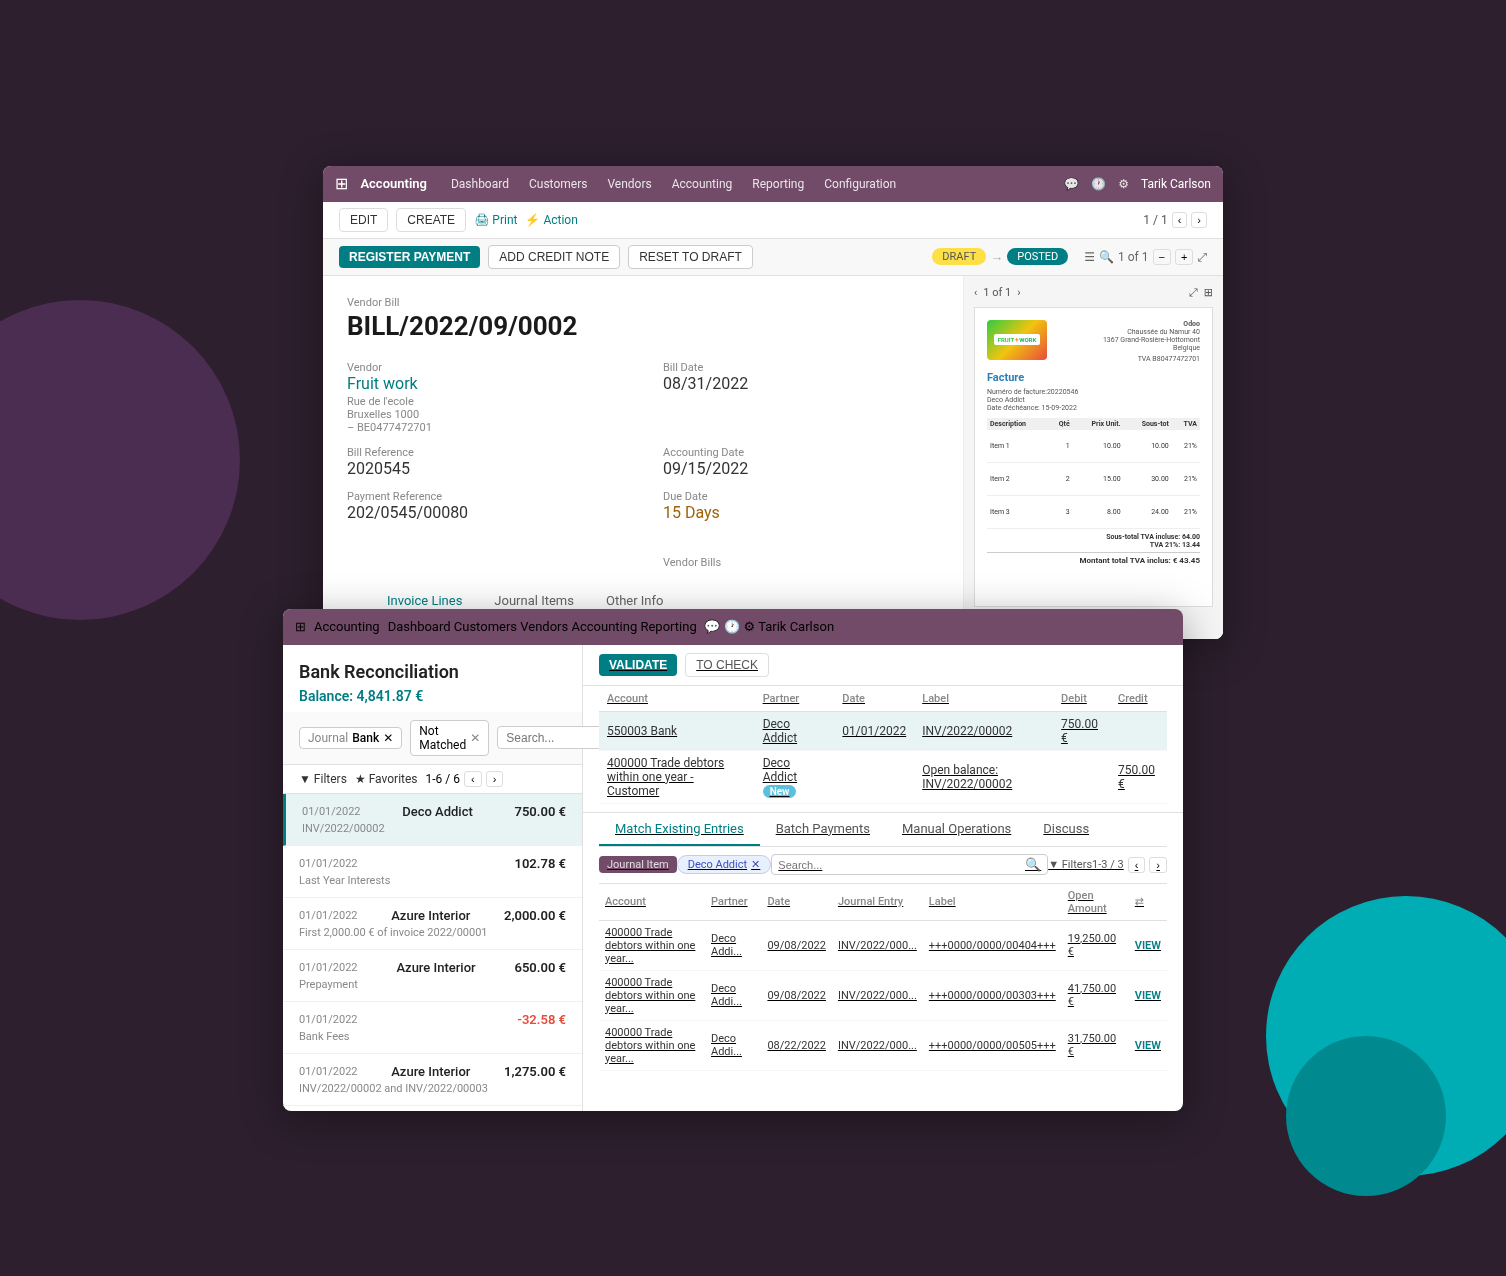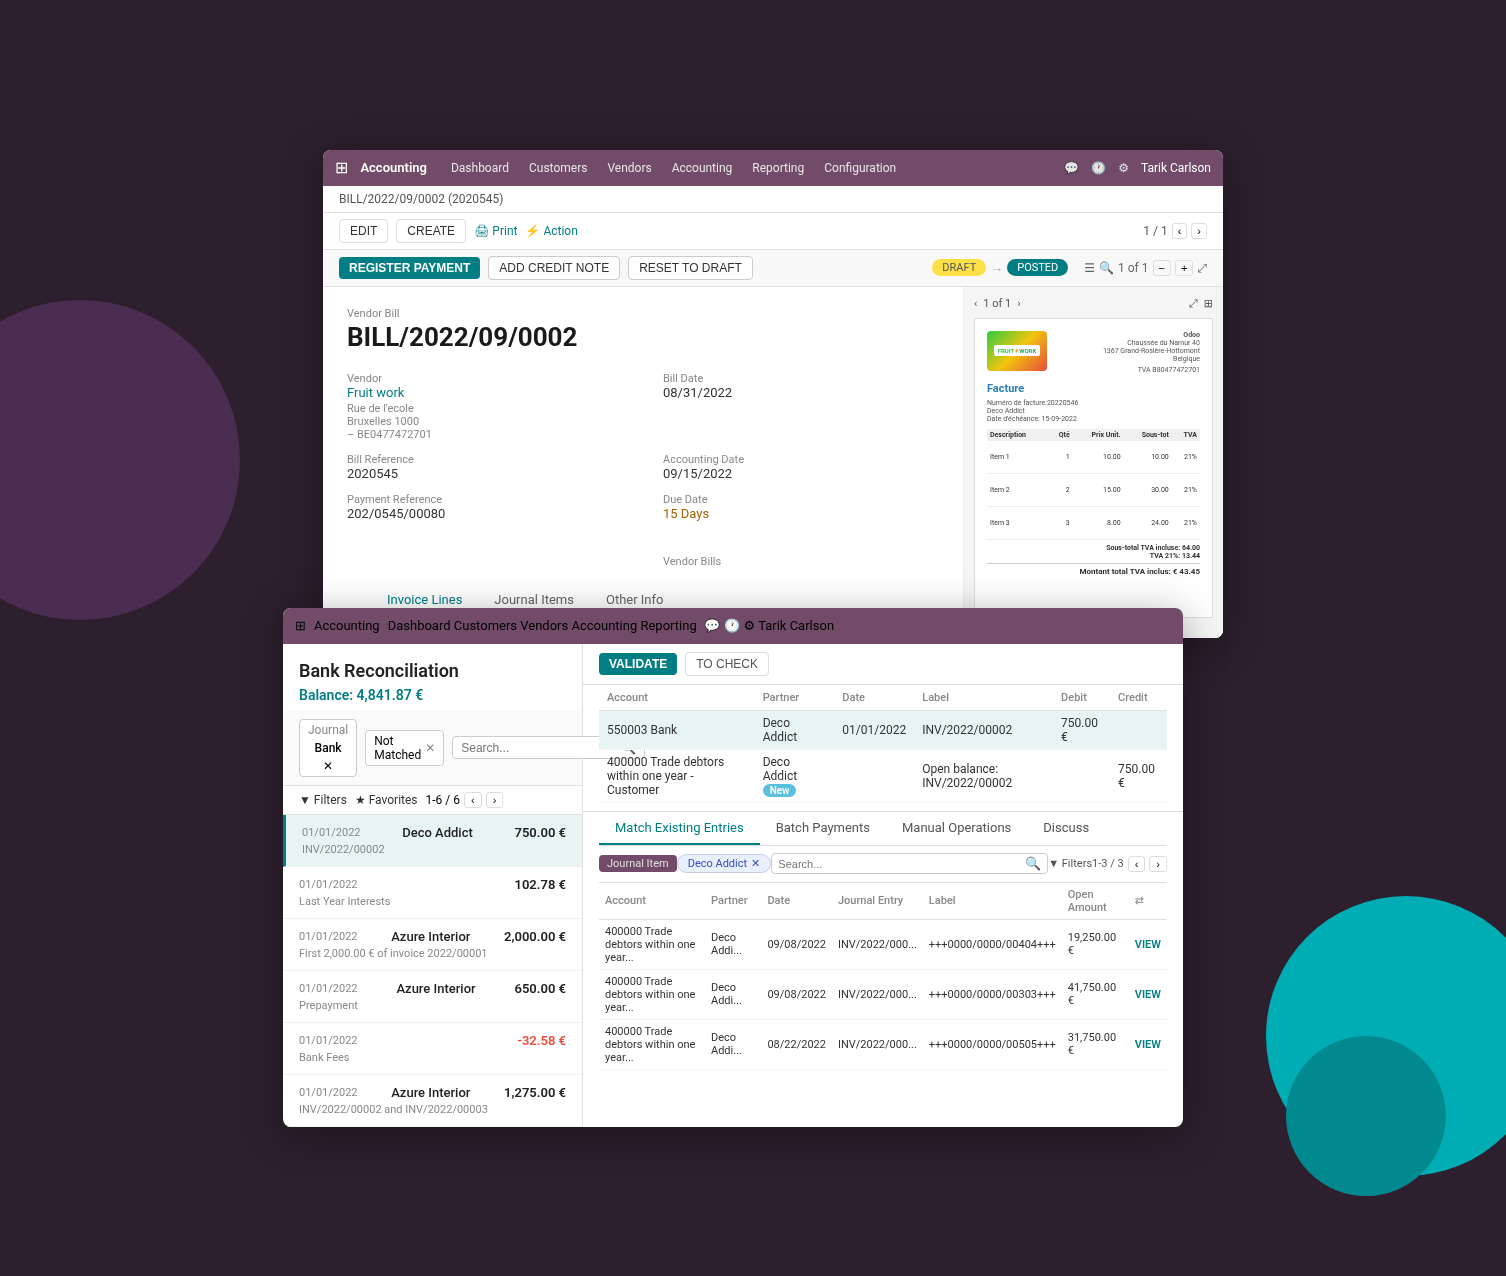--- a/index.html
+++ b/index.html
@@ -187,21 +187,21 @@
       font-weight: 700;
       color: #1a1a1a;
       margin-bottom: 20px;
     }
     .bill-fields {
       display: grid;
       grid-template-columns: 1fr 1fr;
       gap: 12px 40px;
     }
     .field-label { font-size: 11px; color: #888; }
-    .field-value { font-size: 13px; color: #333; }
+    .field-value { font-size: 16px; color: #333; }
     .field-value.link { color: #017e84; }
     .field-value.link-orange { color: #a16207; }
 
     .bill-tabs {
       display: flex;
       gap: 0;
       border-bottom: 1px solid #ddd;
       margin-top: 16px;
       padding: 0 24px;
     }
@@ -331,41 +331,41 @@
     .recon-item-name { font-size: 13px; font-weight: 500; color: #222; }
     .recon-item-amount { font-size: 13px; font-weight: 600; color: #222; }
     .recon-item-amount.negative { color: #e74c3c; }
     .recon-item-sub { font-size: 11px; color: #888; }
 
     
     .recon-panel {
       flex: 1;
       display: flex;
       flex-direction: column;
+      text-decoration: underline;
     }
 
     
     .recon-filter-bar {
       display: flex;
       align-items: center;
       padding: 8px 16px;
       gap: 8px;
       border-bottom: 1px solid #e0e0e0;
       background: #fafafa;
     }
     .filter-journal {
       display: inline-flex;
       align-items: center;
       background: #fff;
       border: 1px solid #ccc;
       border-radius: 4px;
       padding: 3px 8px;
       font-size: 12px;
       gap: 4px;
-      flex-direction: column;
     }
     .filter-journal .label { color: #888; }
     .filter-journal .value { font-weight: 500; }
     .filter-chip {
       display: inline-flex;
       align-items: center;
       background: #fff;
       border: 1px solid #ccc;
       border-radius: 4px;
       padding: 3px 8px;
@@ -587,23 +587,20 @@
         <span class="nav-item">Configuration</span>
       </div>
       <div class="nav-right">
         <span>💬</span>
         <span>🕐</span>
         <span>⚙</span>
         <span class="user-name">Tarik Carlson</span>
       </div>
     </div>
 
-    <div class="bill-toolbar">
-      <span class="bill-breadcrumb">BILL/2022/09/0002 (2020545)</span>
-    </div>
 
     <div class="bill-top-toolbar">
       <button class="btn btn-edit">EDIT</button>
       <button class="btn btn-create">CREATE</button>
       <span class="print-btn">🖨 <span>Print</span></span>
       <span class="action-btn">⚡ <span>Action</span></span>
       <div class="nav-pager">
         <span>1 / 1</span>
         <button class="nav-pager-btn">‹</button>
         <button class="nav-pager-btn">›</button>

